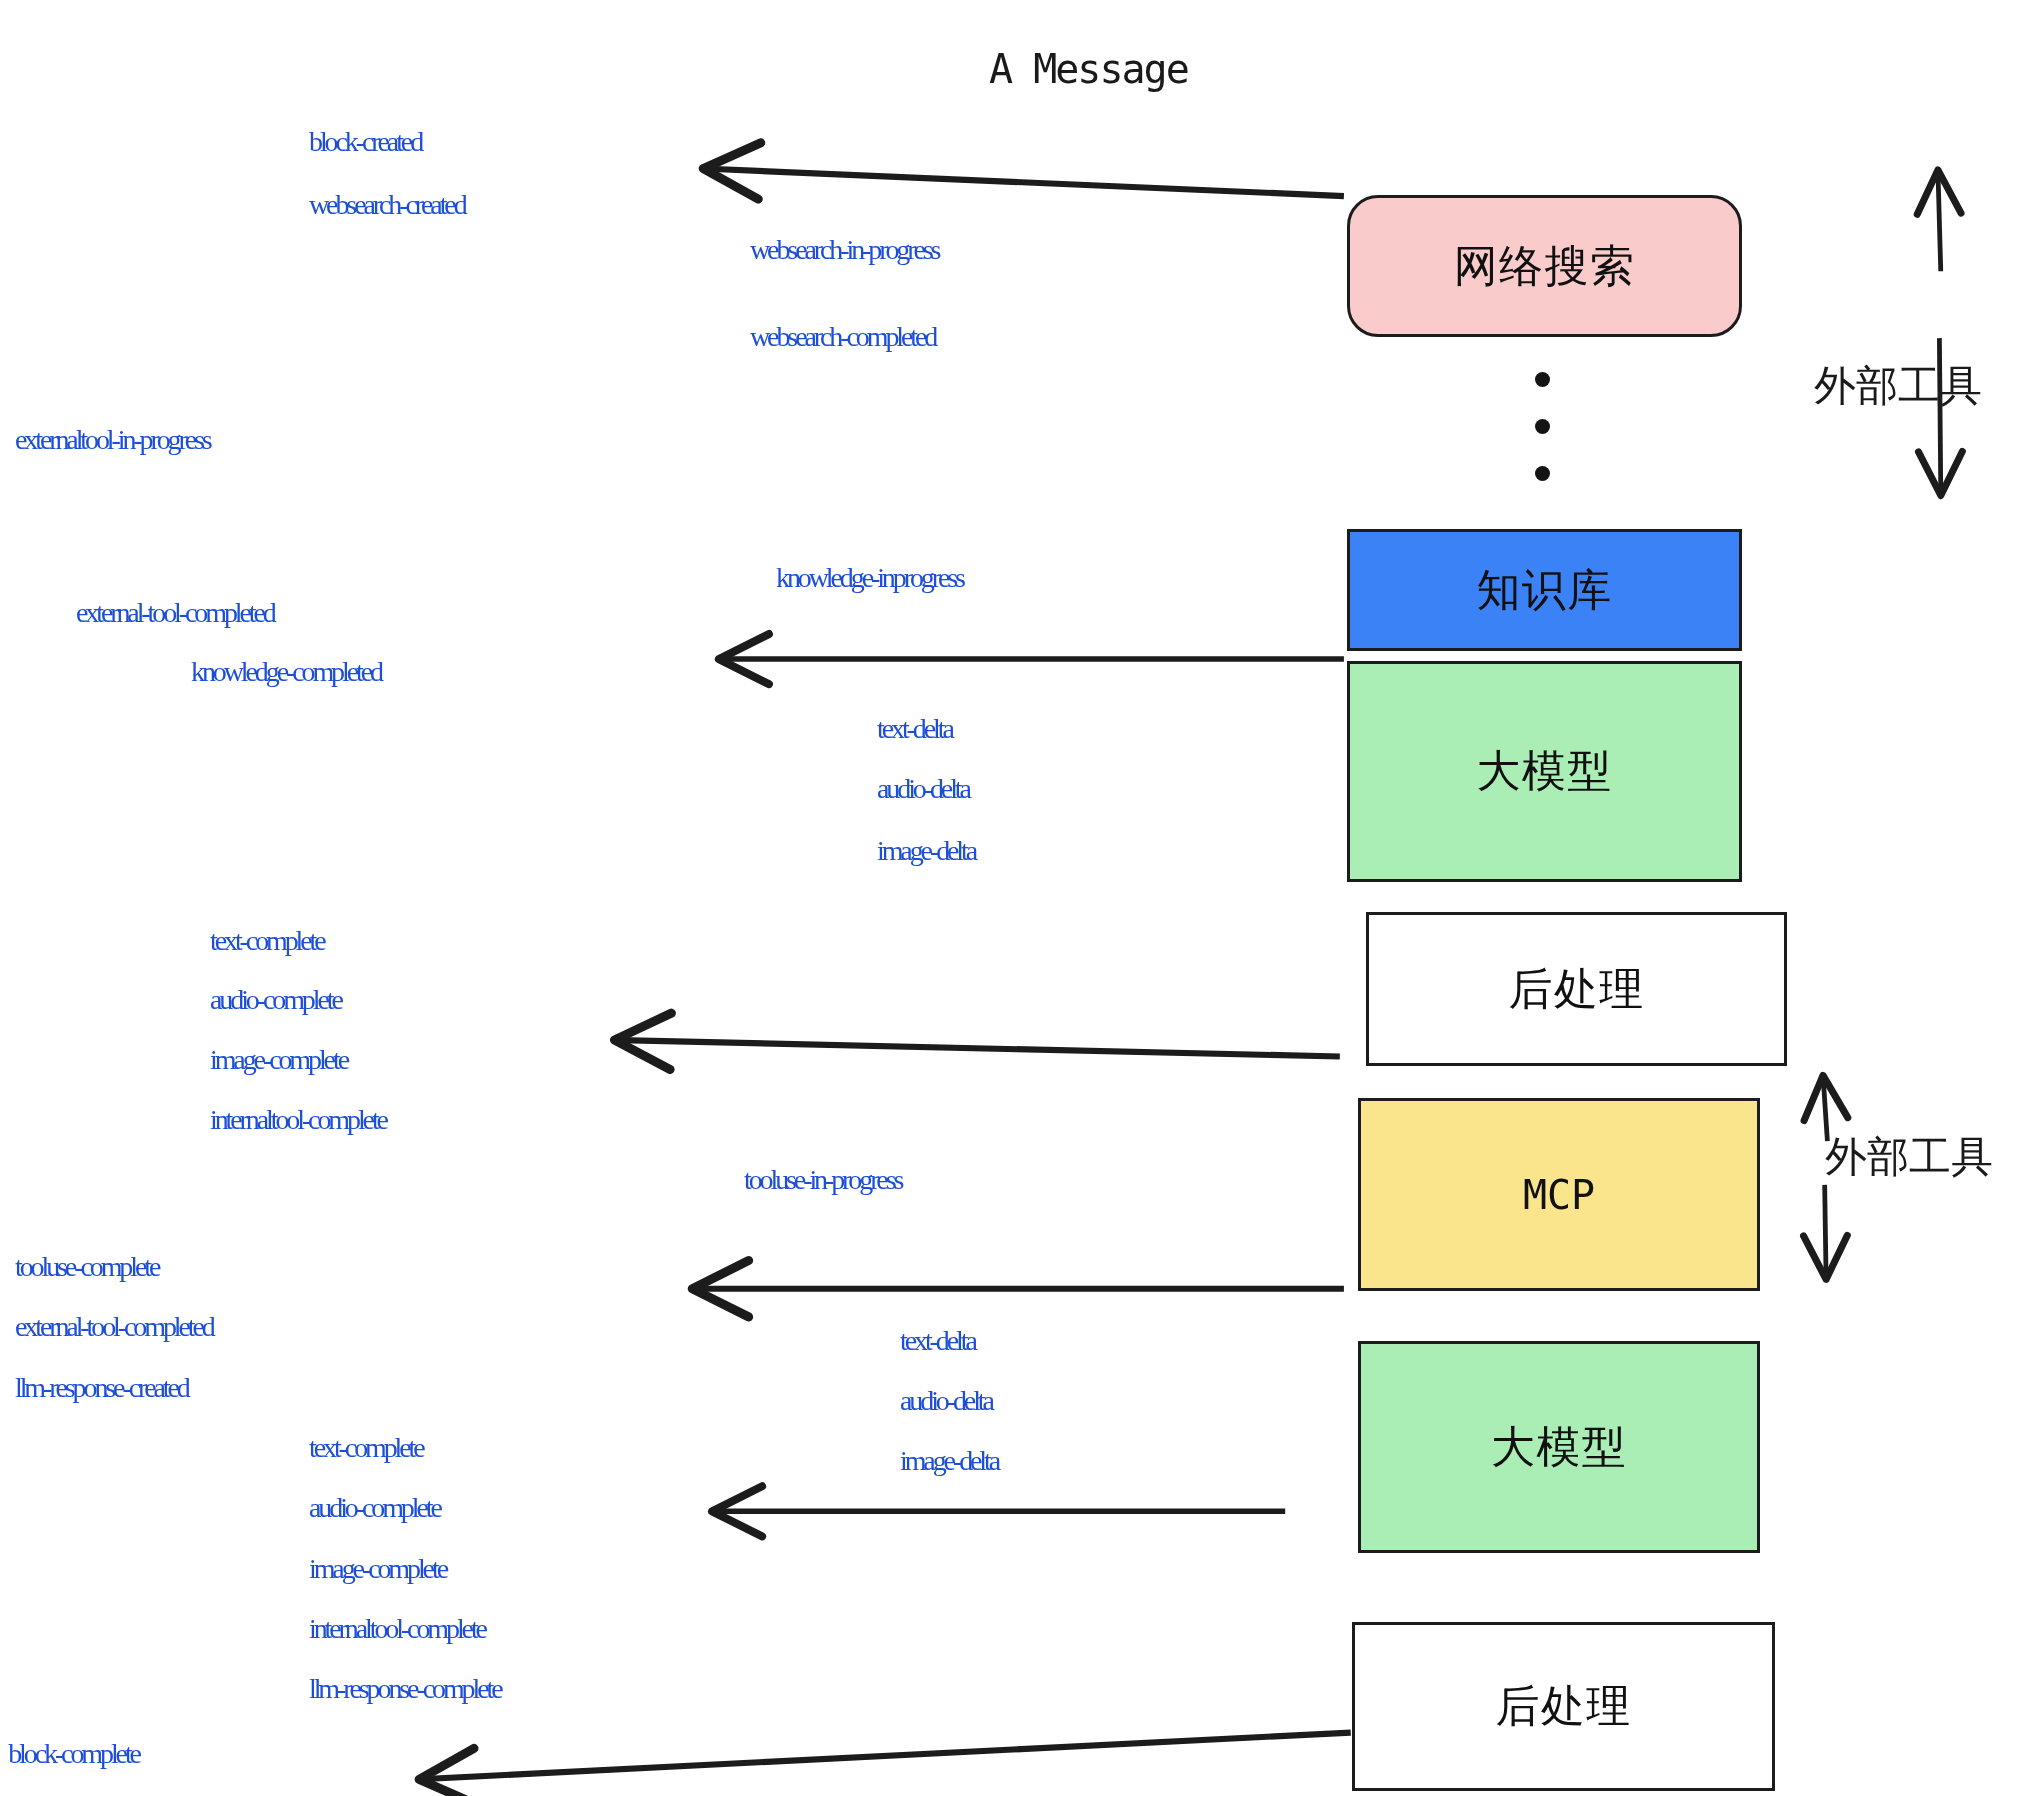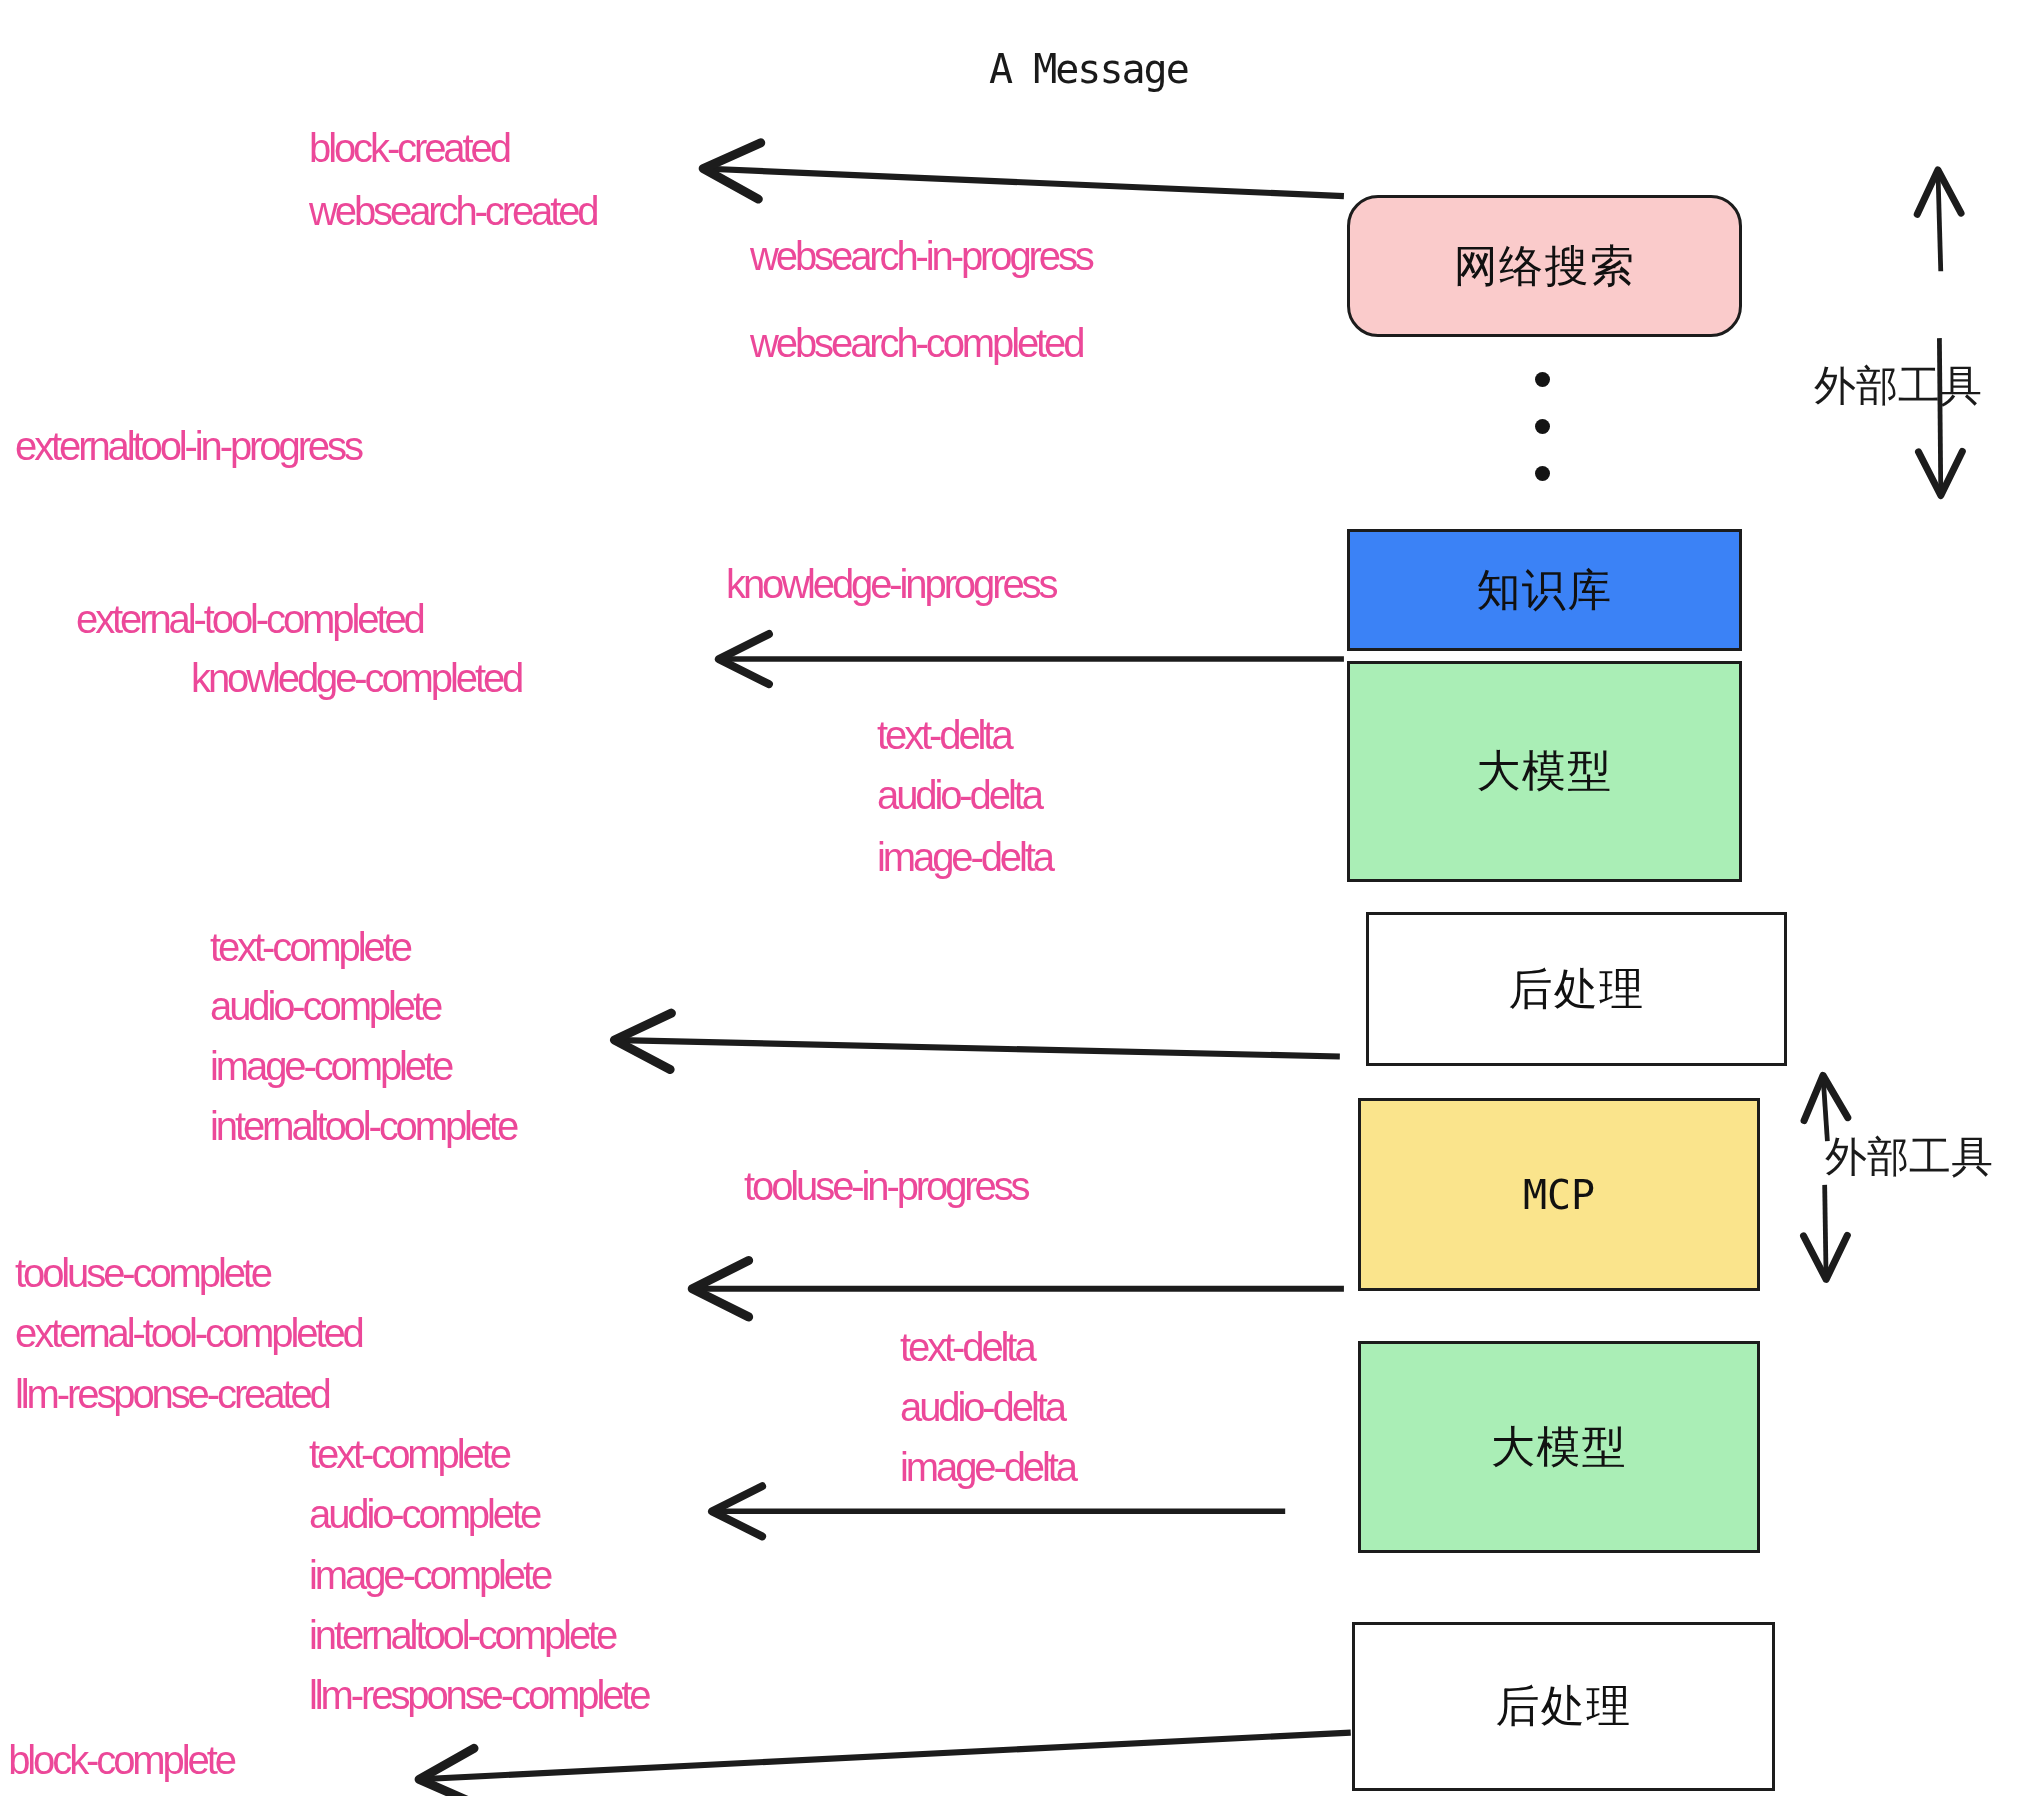--- a/index.html
+++ b/index.html
@@ -7,23 +7,23 @@
     position:relative;
     width:2035px;height:1796px;
     background:#ffffff;
     overflow:hidden;
     font-family:"DejaVu Sans Mono","Liberation Mono",monospace;
     margin-top:24px;
   }
   .ev{
     position:absolute;
     white-space:pre;
-    color:#ec4899;
-    font-family:Liberation Sans, sans-serif;
-    font-size:40px;
+    color:#1d4ed8;
+    font-family:Liberation Serif, serif;
+    font-size:28px;
     letter-spacing:-3.1px;
     line-height:1;
     font-weight:500;
   }
   .title{
     position:absolute;
     white-space:pre;
     color:#1a1a1a;
     font-family:"DejaVu Sans Mono","Liberation Mono",monospace;
     font-size:40px;
@@ -82,21 +82,21 @@
   <div class="ev" style="left:309px;top:104px;">block-created</div>
 
   <div class="ev" style="left:309px;top:167px;">websearch-created</div>
 
   <div class="ev" style="left:750px;top:212px;">websearch-in-progress</div>
 
   <div class="ev" style="left:15px;top:402px;">externaltool-in-progress</div>
 
   <div class="ev" style="left:750px;top:299px;">websearch-completed</div>
 
-  <div class="ev" style="left:726px;top:540px;">knowledge-inprogress</div>
+  <div class="ev" style="left:776px;top:540px;">knowledge-inprogress</div>
 
   <div class="ev" style="left:76px;top:575px;">external-tool-completed</div>
 
   <div class="ev" style="left:191px;top:634px;">knowledge-completed</div>
 
   <div class="ev" style="left:877px;top:691px;">text-delta</div>
   <div class="ev" style="left:877px;top:751px;">audio-delta</div>
   <div class="ev" style="left:877px;top:813px;">image-delta</div>
 
   <div class="ev" style="left:210px;top:903px;">text-complete</div>

